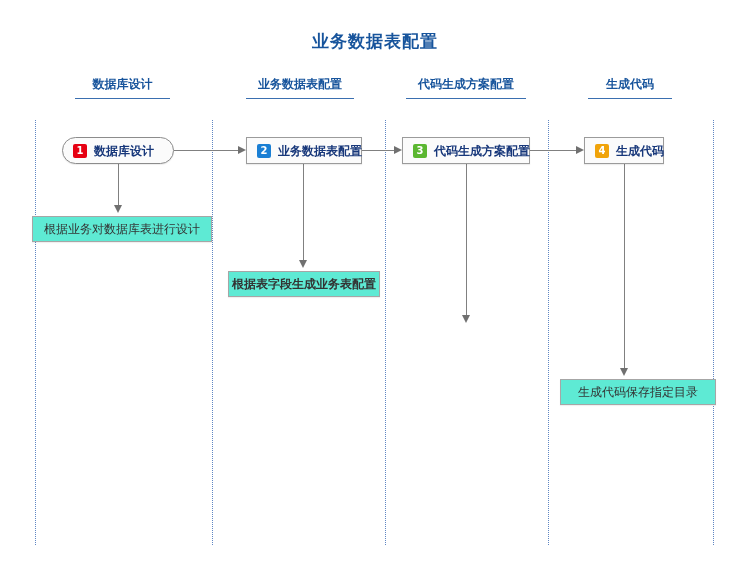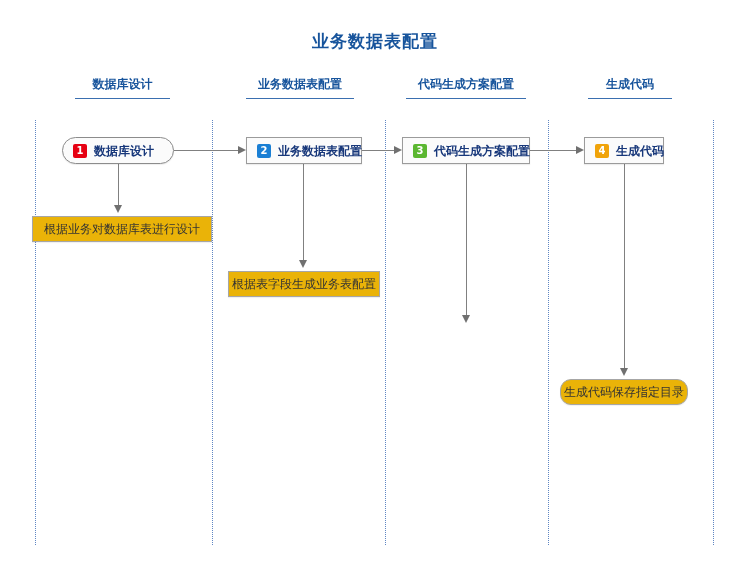--- a/index.html
+++ b/index.html
@@ -94,21 +94,21 @@
   .node-label { line-height: 1; }
 
   
   .desc {
     position: absolute;
     display: flex;
     align-items: center;
     justify-content: center;
     height: 26px;
     padding: 0 9px;
-    background: #eab308;
+    background: #5eead4;
     border: 1px solid #a6a6a6;
     font-size: 12px;
     color: #333333;
     white-space: nowrap;
     box-shadow: 0 1px 1px rgba(0,0,0,0.06);
   }
 
   
   .conn-h {
     position: absolute;
@@ -197,18 +197,18 @@
     <span class="node-label">代码生成方案配置</span>
   </div>
 
   <div class="node" style="left:584px; top:137px; width:80px;">
     <span class="badge" style="background:#f0a30a;">4</span>
     <span class="node-label">生成代码</span>
   </div>
 
   <div class="desc" style="left:32px; top:216px; width:180px;">根据业务对数据库表进行设计</div>
 
-  <div class="desc" style="left:228px; top:271px; width:152px;">根据表字段生成业务表配置</div>
-
-
-  <div class="desc" style="left:560px; top:379px; width:128px;border-radius:11px;">生成代码保存指定目录</div>
+  <div class="desc" style="left:228px; top:271px; width:152px;font-weight:bold;">根据表字段生成业务表配置</div>
+
+
+  <div class="desc" style="left:560px; top:379px; width:156px;">生成代码保存指定目录</div>
 
 </div>
 
 </body></html>

